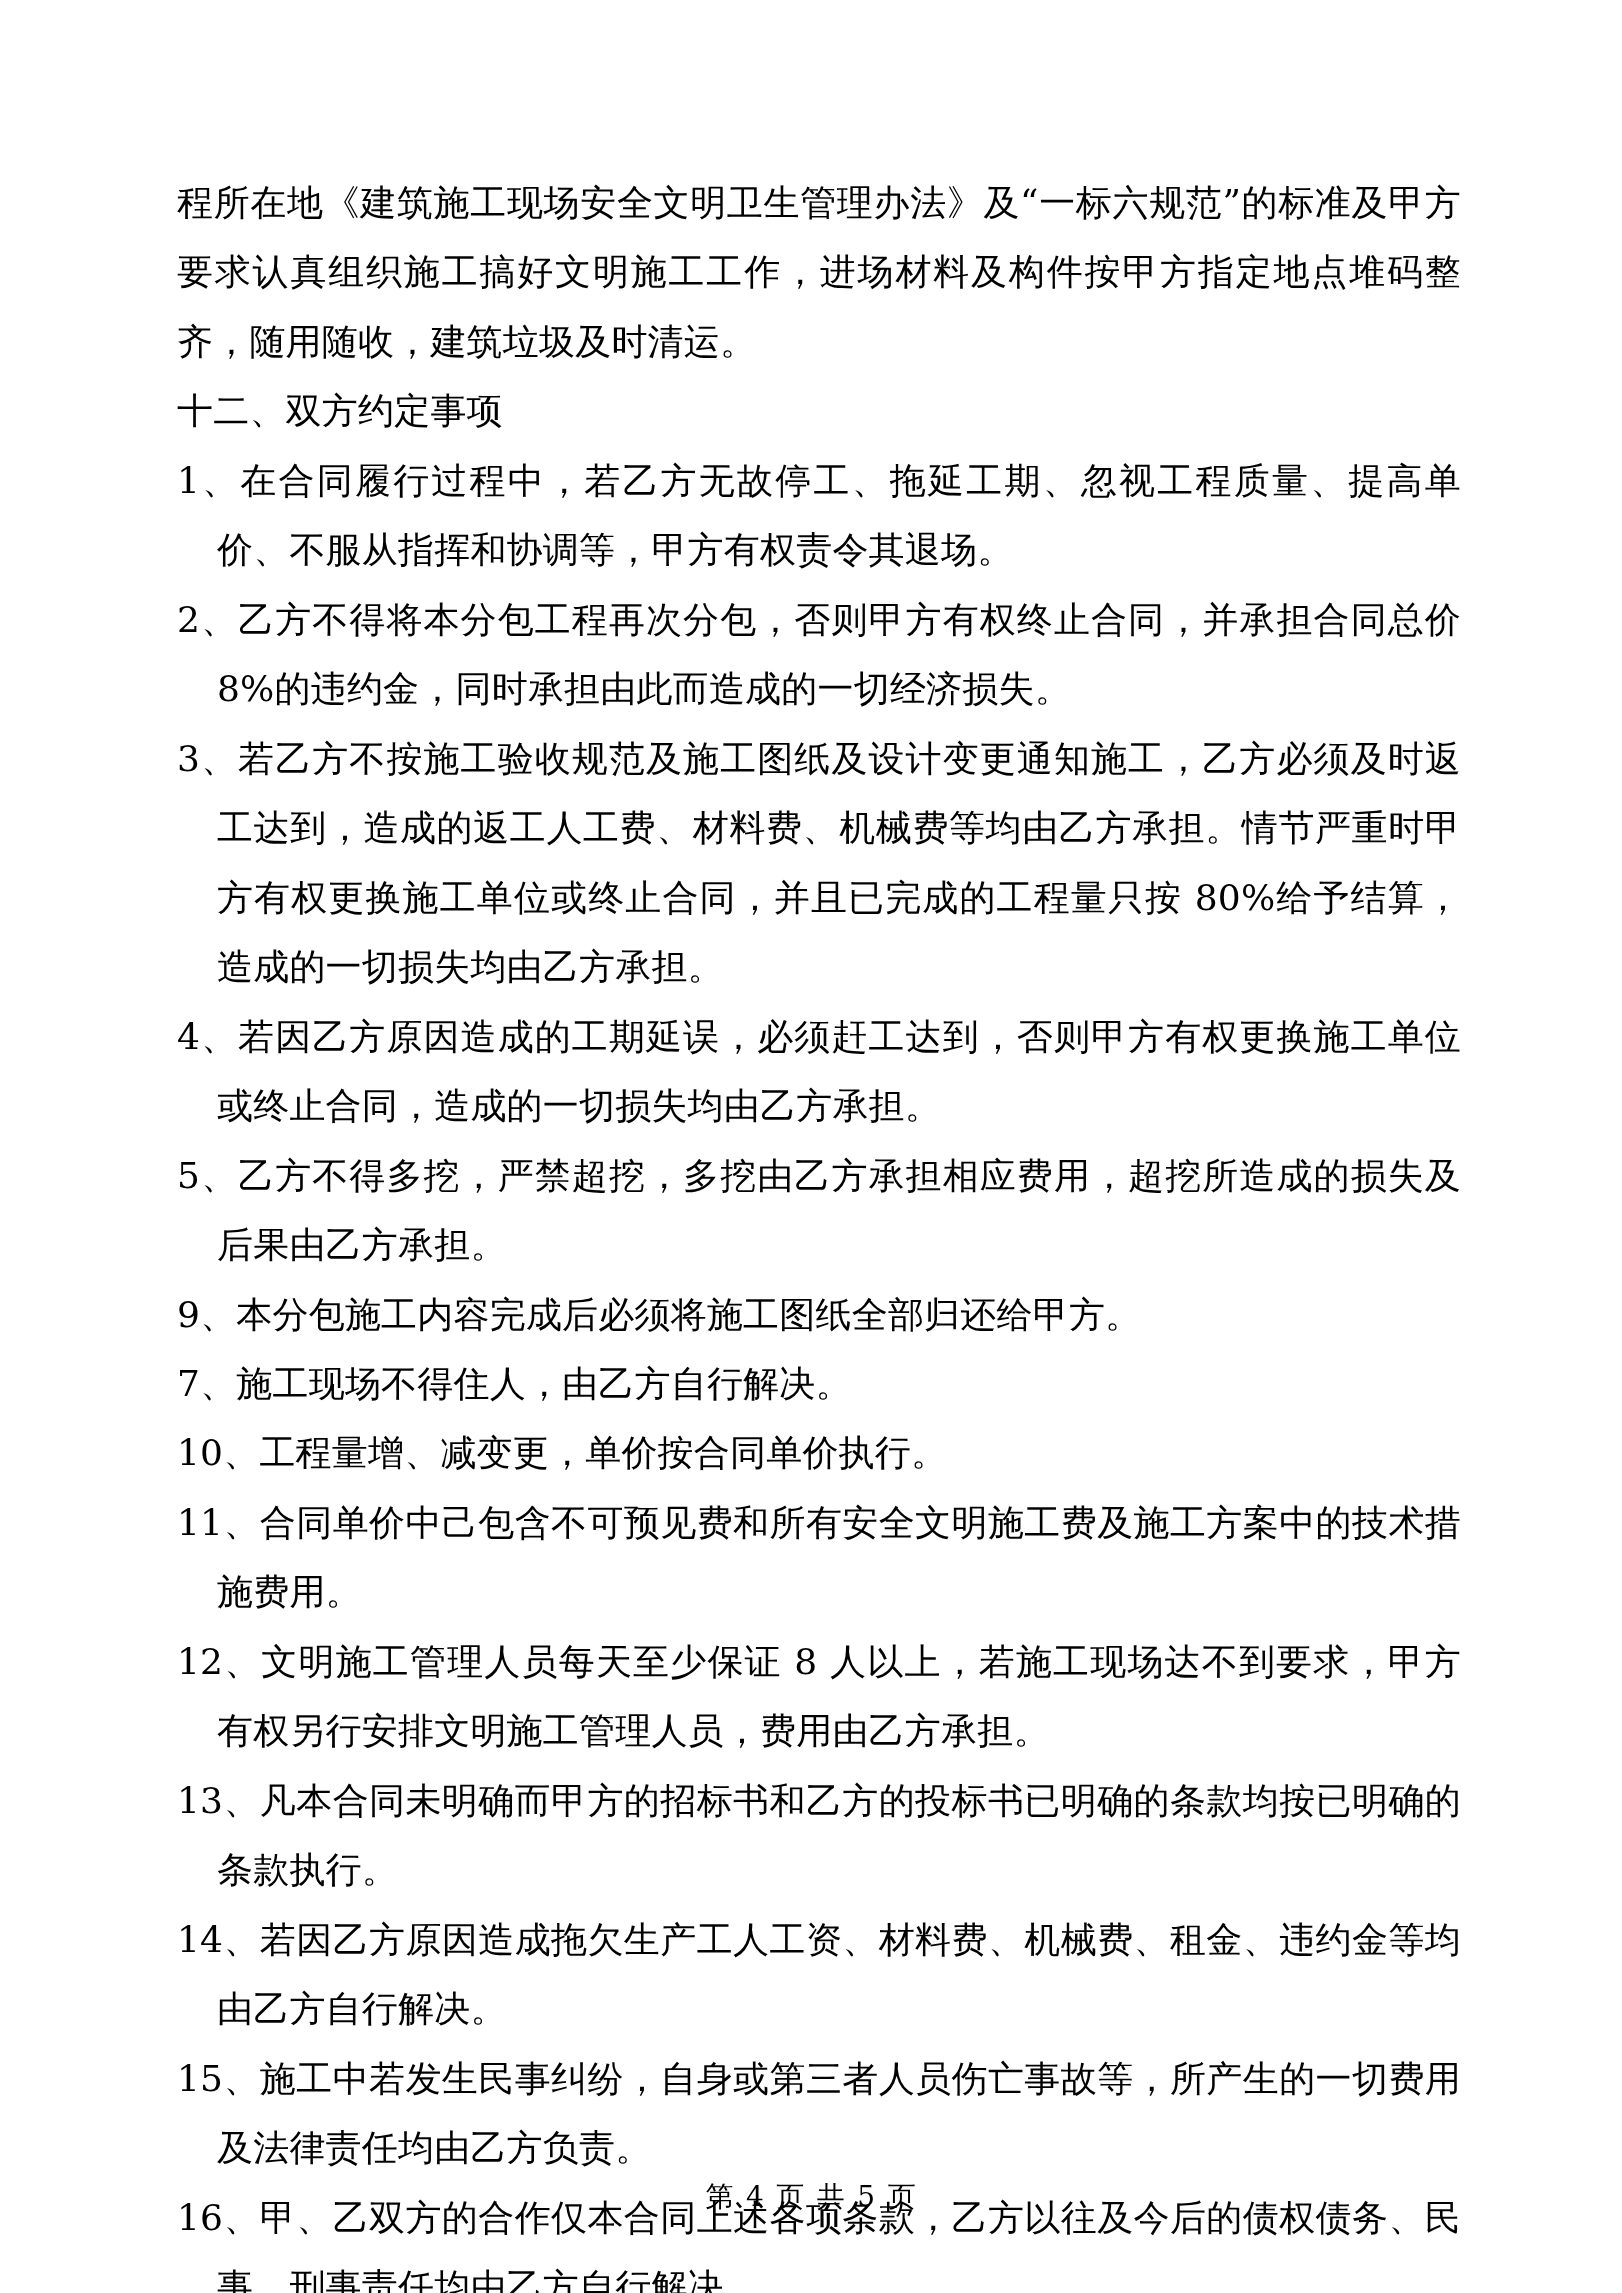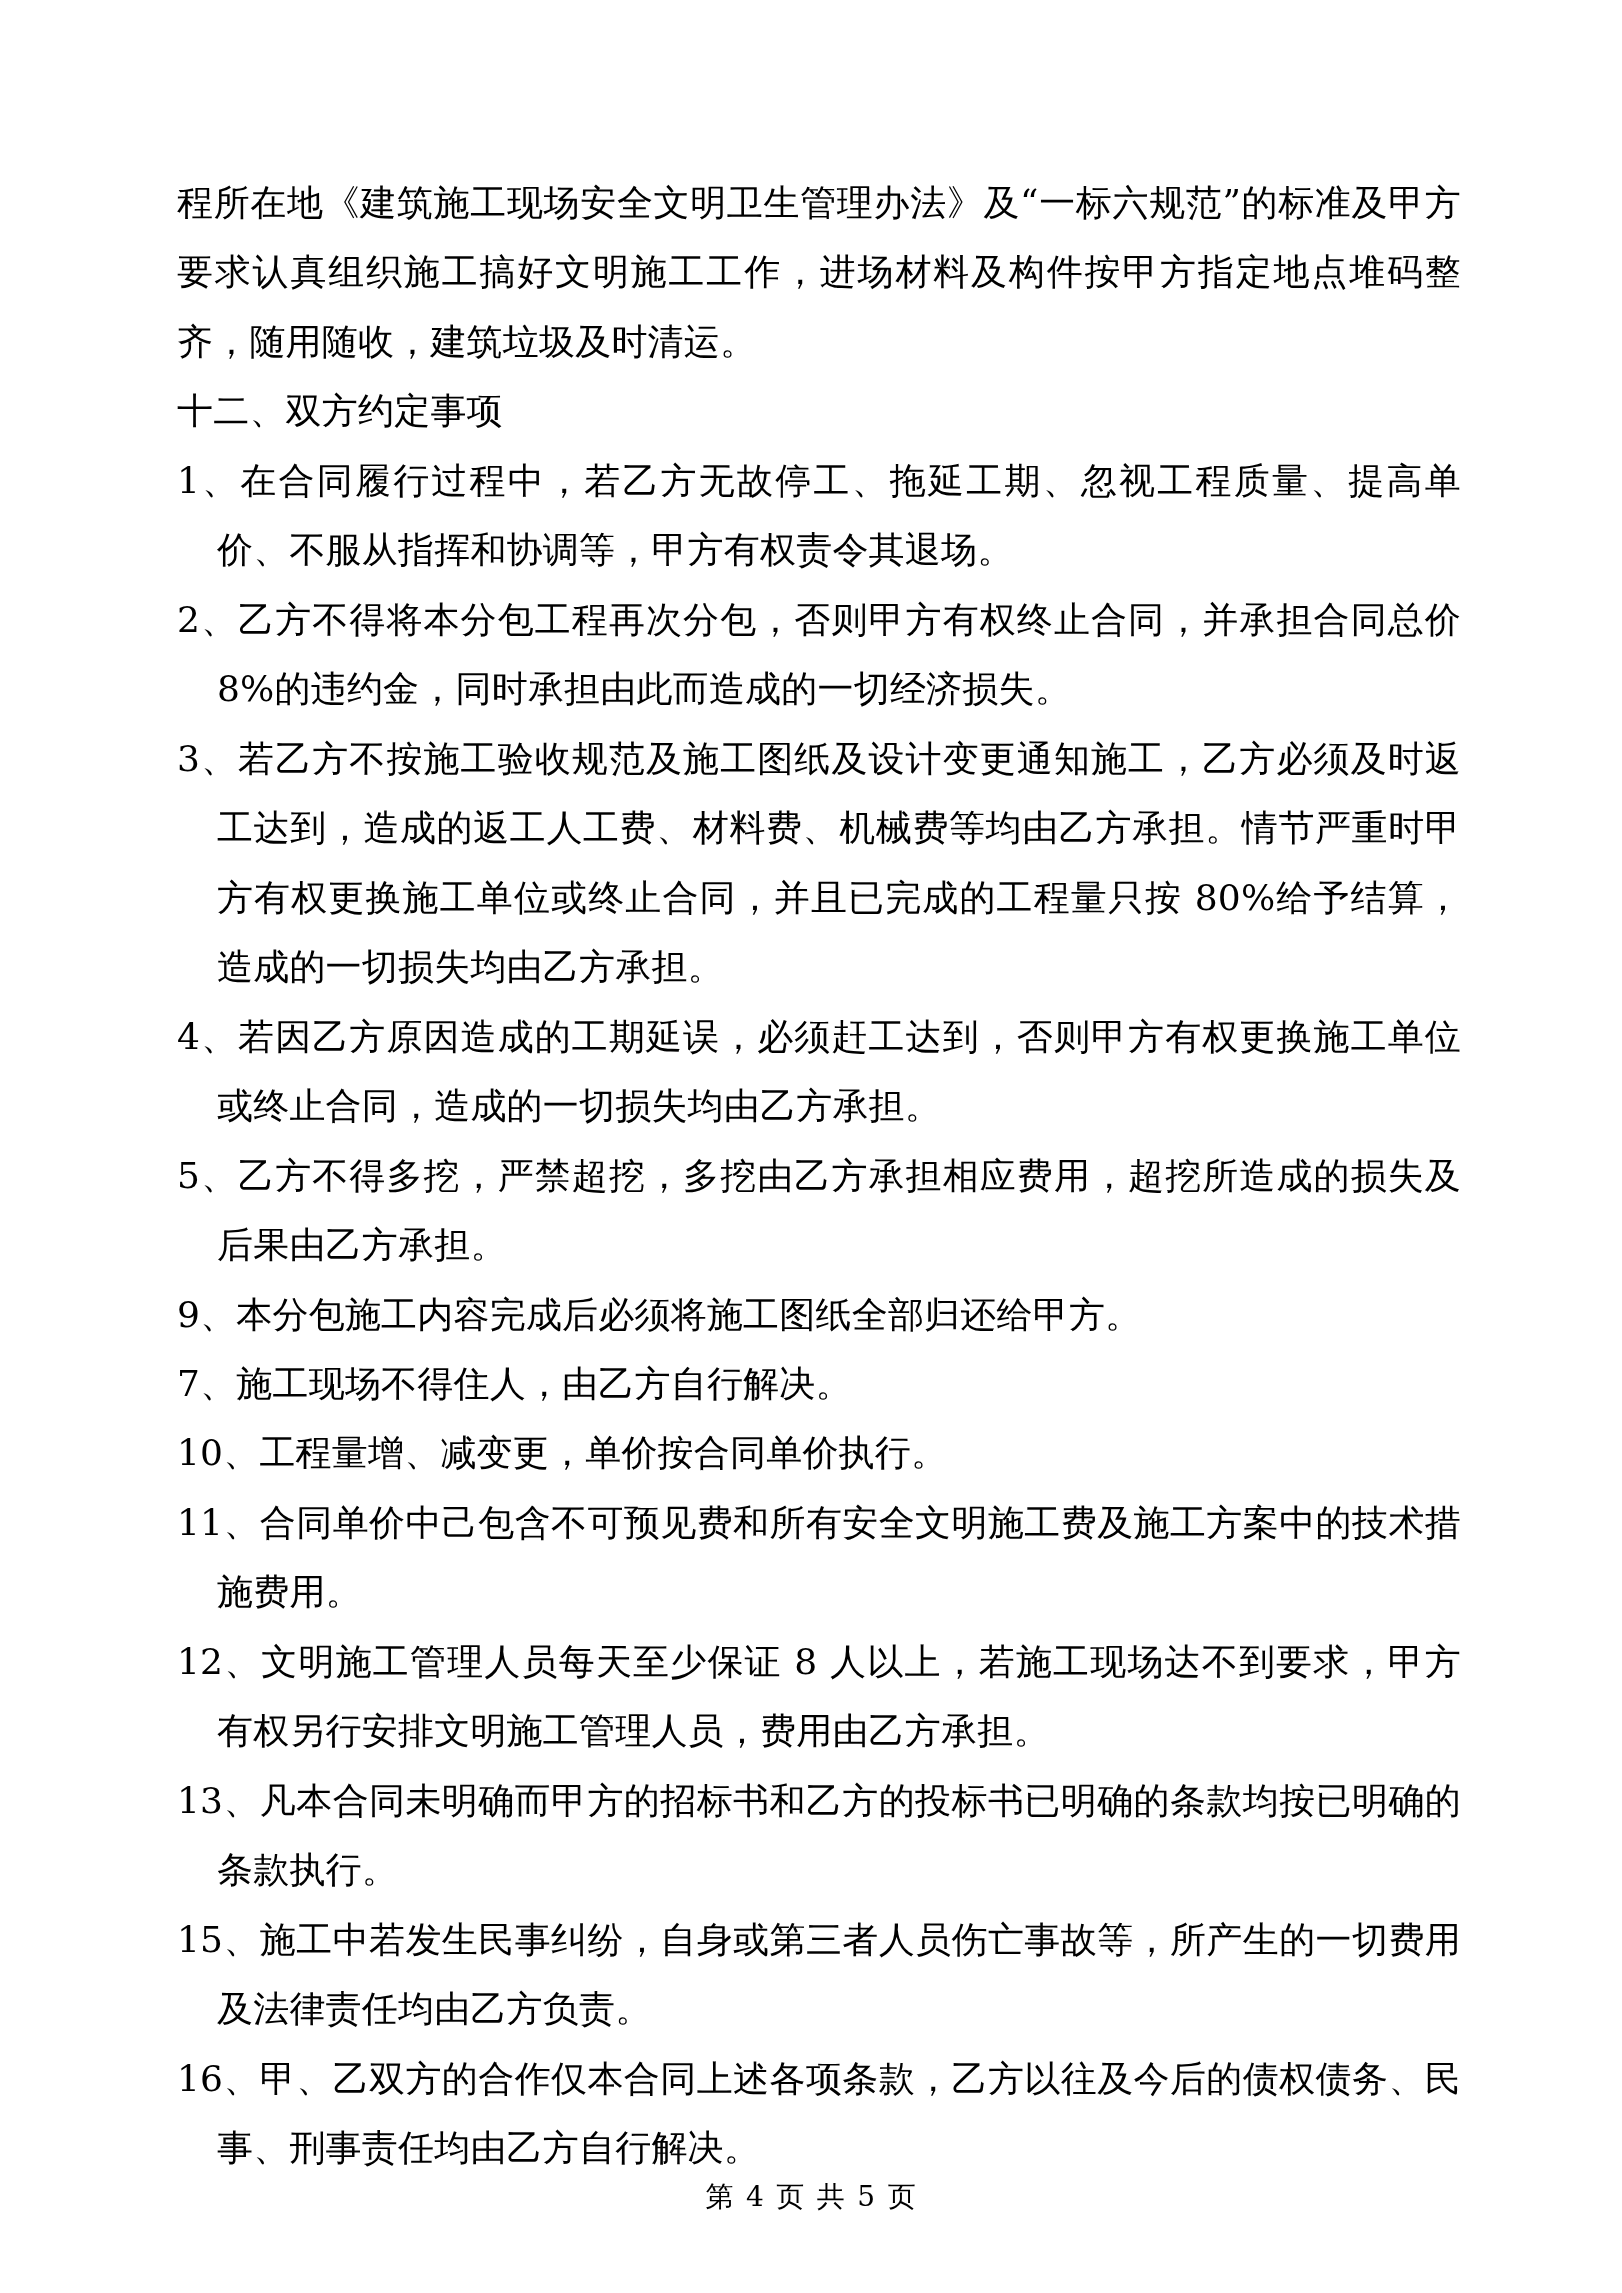--- a/index.html
+++ b/index.html
@@ -63,18 +63,19 @@
     <p class="para indent">2、乙方不得将本分包工程再次分包，否则甲方有权终止合同，并承担合同总价 8%的违约金，同时承担由此而造成的一切经济损失。</p>
     <p class="para indent">3、若乙方不按施工验收规范及施工图纸及设计变更通知施工，乙方必须及时返工达到，造成的返工人工费、材料费、机械费等均由乙方承担。情节严重时甲方有权更换施工单位或终止合同，并且已完成的工程量只按 80%给予结算，造成的一切损失均由乙方承担。</p>
     <p class="para indent">4、若因乙方原因造成的工期延误，必须赶工达到，否则甲方有权更换施工单位或终止合同，造成的一切损失均由乙方承担。</p>
     <p class="para indent">5、乙方不得多挖，严禁超挖，多挖由乙方承担相应费用，超挖所造成的损失及后果由乙方承担。</p>
     <p class="para indent">9、本分包施工内容完成后必须将施工图纸全部归还给甲方。</p>
     <p class="para indent">7、施工现场不得住人，由乙方自行解决。</p>
     <p class="para indent">10、工程量增、减变更，单价按合同单价执行。</p>
     <p class="para indent">11、合同单价中己包含不可预见费和所有安全文明施工费及施工方案中的技术措施费用。</p>
     <p class="para indent">12、文明施工管理人员每天至少保证 8 人以上，若施工现场达不到要求，甲方有权另行安排文明施工管理人员，费用由乙方承担。</p>
     <p class="para indent">13、凡本合同未明确而甲方的招标书和乙方的投标书已明确的条款均按已明确的条款执行。</p>
+    <p class="para indent">14、若因乙方原因造成拖欠生产工人工资、材料费、机械费、租金、违约金等均由乙方自行解决。</p>
     <p class="para indent">15、施工中若发生民事纠纷，自身或第三者人员伤亡事故等，所产生的一切费用及法律责任均由乙方负责。</p>
     <p class="para indent">16、甲、乙双方的合作仅本合同上述各项条款，乙方以往及今后的债权债务、民事、刑事责任均由乙方自行解决。</p>
   </div>
   <div class="footer">第 4 页 共 5 页</div>
 </div>
 
 
 </body></html>

